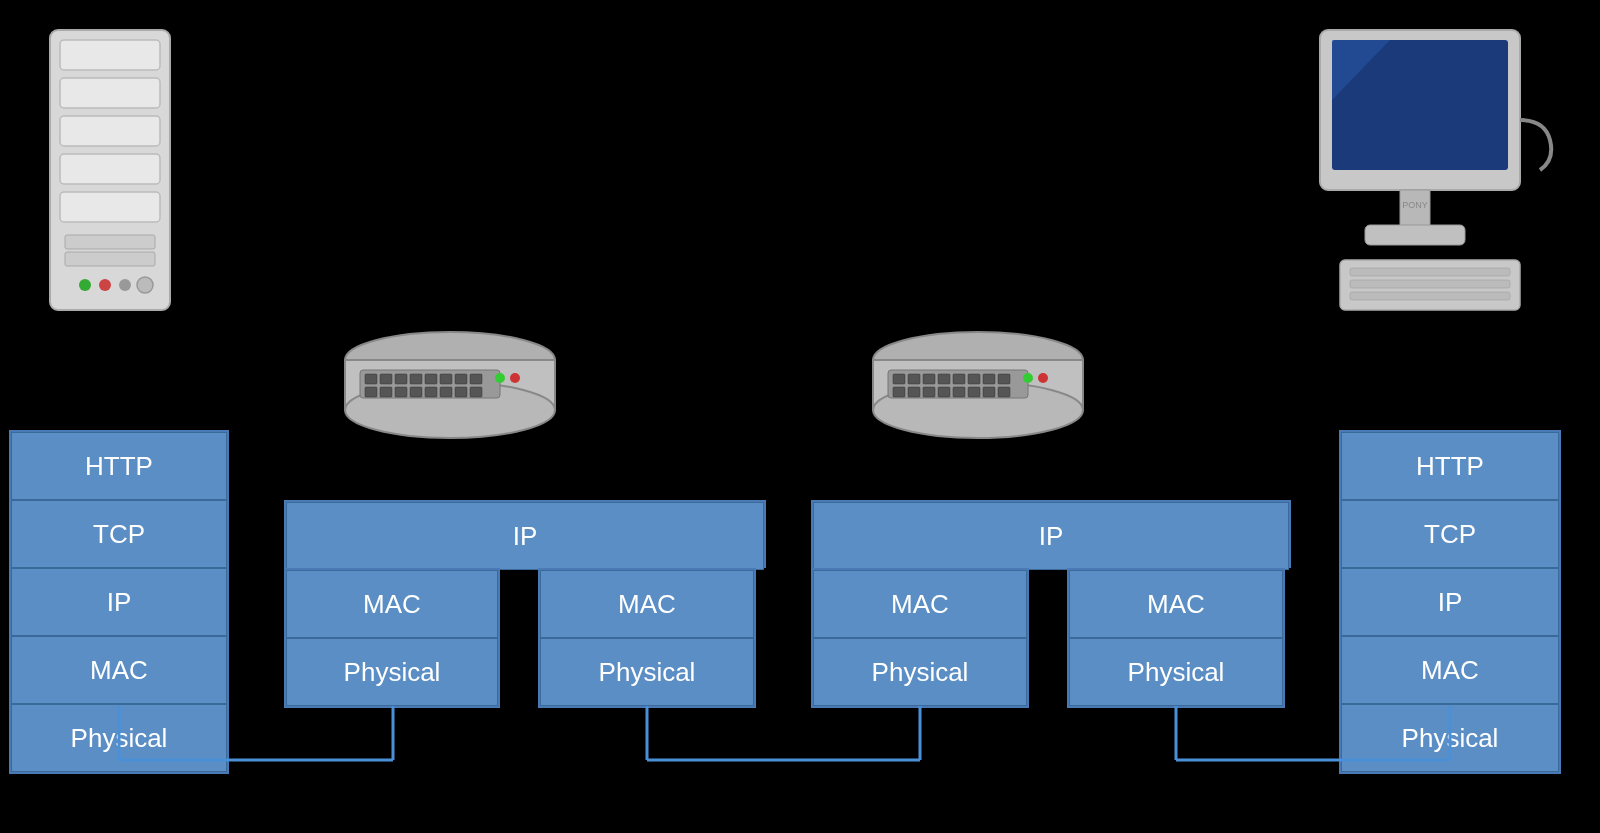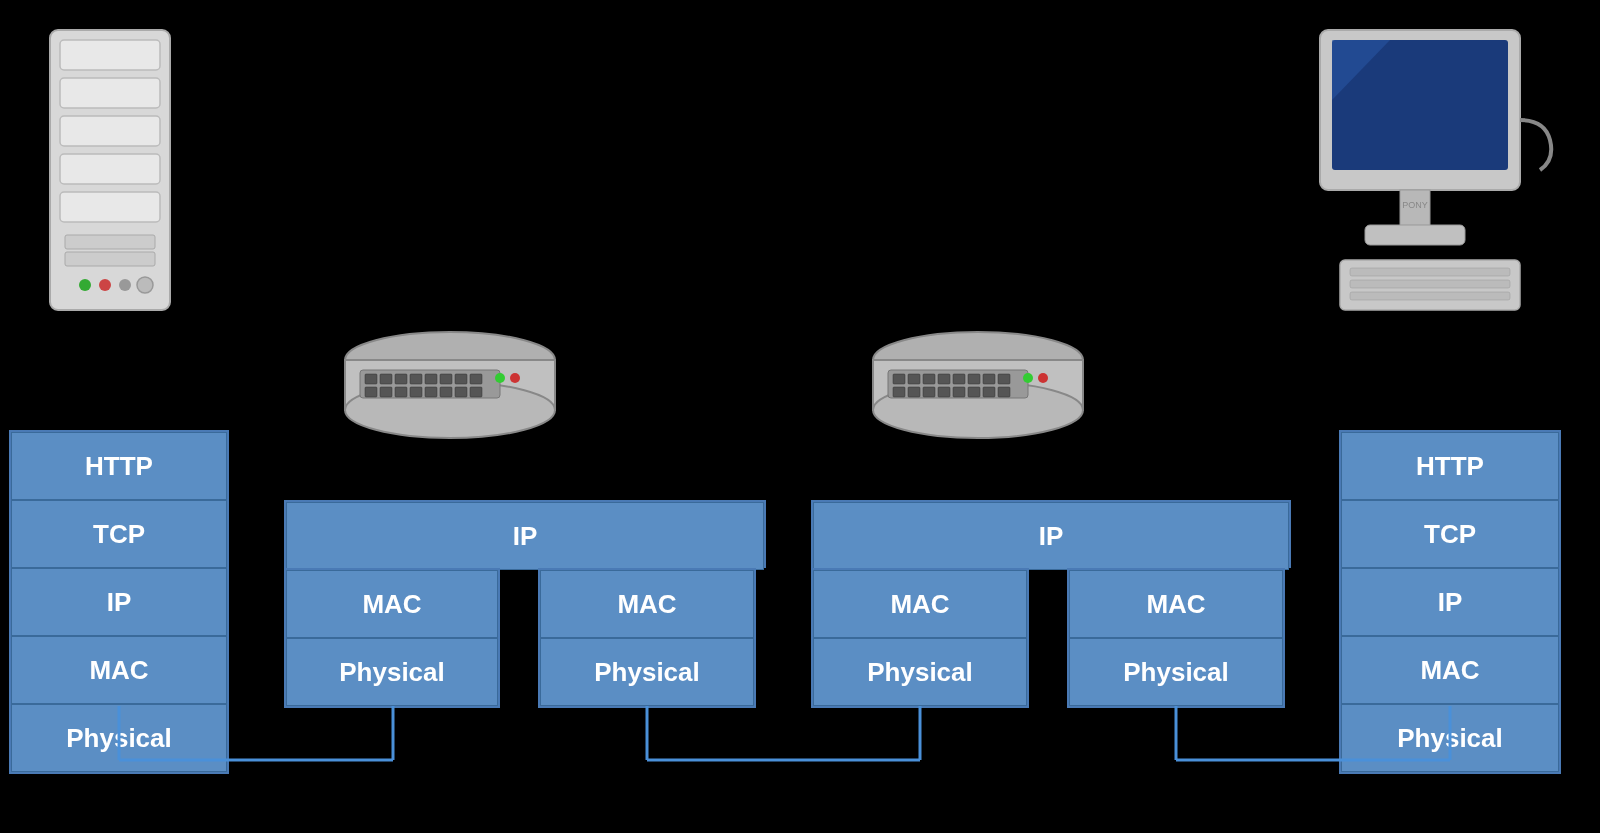--- a/index.html
+++ b/index.html
@@ -25,21 +25,21 @@
       display: flex;
       flex-direction: column;
       border: 2px solid #4a7ab5;
     }
 
     .layer {
       background: #5b8ec4;
       border: 1.5px solid #3a6a9a;
       color: #fff;
       font-size: 26px;
-      font-weight: 700;
+      font-weight: 400;
       text-align: center;
       display: flex;
       align-items: center;
       justify-content: center;
       padding: 20px 8px;
     }
 
     
     .stack-server {
       left: 9px;

